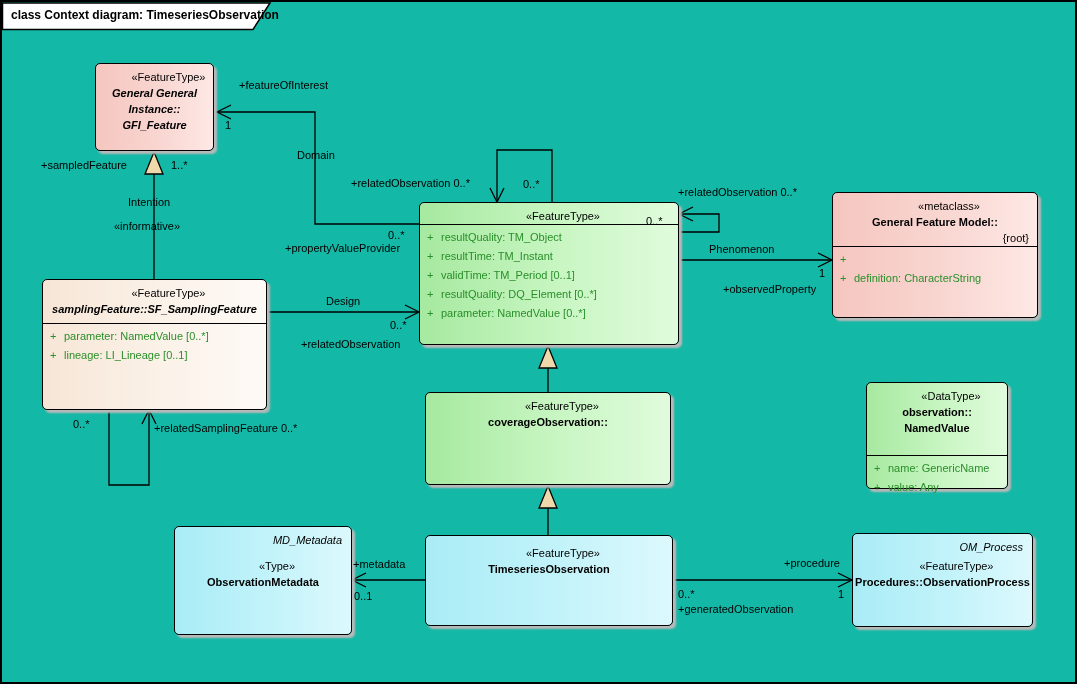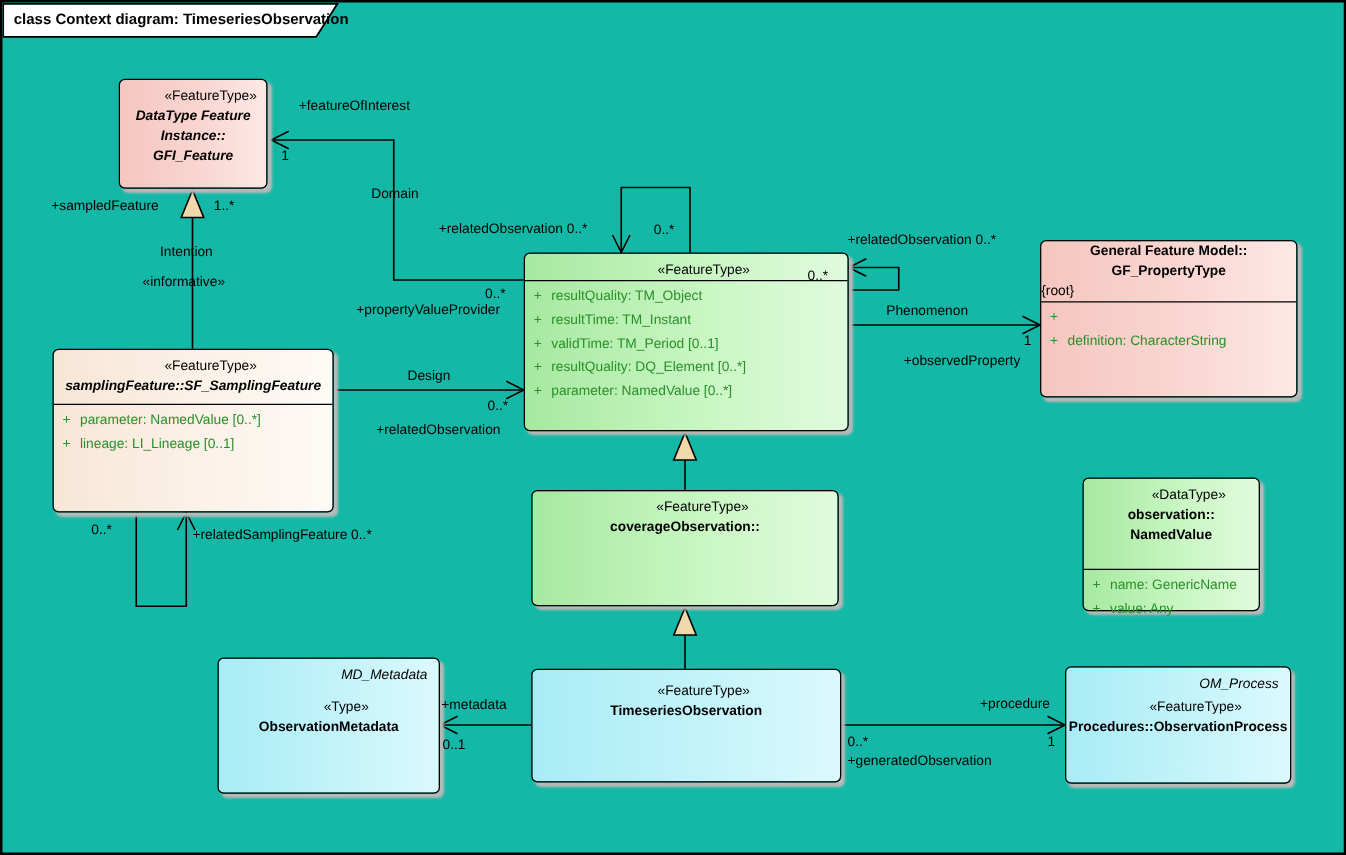--- a/index.html
+++ b/index.html
@@ -20,21 +20,21 @@
   .fill-pink{background:linear-gradient(90deg,#f5c6bf 0%,#f9d6d1 55%,#fde8e5 100%);}
   .fill-cream{background:linear-gradient(90deg,#f7e6d6 0%,#fbf2e9 55%,#fefaf6 100%);}
   .stereo{padding-top:5px;margin-left:28px;}
   .cls-name{font-weight:bold;}
   .cls-name.it{font-style:italic;}
   .attrs{border-top:1.4px solid #000;text-align:left;padding-top:3px;}
   .attr-row{display:flex;line-height:19px;color:#2a8f2a;}
   .attr-row .vis{width:14px;margin-left:7px;flex:none;}
   .attr-row .atext{flex:1;}
   .parent-tag{position:absolute;top:5px;right:9px;font-style:italic;font-weight:normal;}
-  .root-tag{text-align:left;padding-right:8px;font-weight:normal;}
+  .root-tag{text-align:right;padding-right:8px;font-weight:normal;}
   .elbl{position:absolute;z-index:3;font-size:11px;line-height:13px;white-space:nowrap;}
   #frame-title{
     position:absolute;left:9px;top:6px;z-index:3;
     font-size:12px;font-weight:bold;white-space:nowrap;
   }
   .corner-mult{position:absolute;z-index:3;font-size:11px;}
 </style>
 </head>
 <body>
 
@@ -99,21 +99,21 @@
     <g fill="none" stroke="#000" stroke-width="1.3">
       <line x1="671" y1="578" x2="850" y2="578"></line>
       <polyline points="836,571 850,578 836,585"></polyline>
     </g>
   </svg>
 
   <div id="frame-title">class Context diagram: TimeseriesObservation</div>
 
   <div class="uml-box fill-pink" style="left:93px;top:61px;width:119px;height:88px;">
     <div class="stereo">«FeatureType»</div>
-    <div class="cls-name it">DataType Feature</div>
+    <div class="cls-name it">General General</div>
     <div class="cls-name it">Instance::</div>
     <div class="cls-name it">GFI_Feature</div>
   </div>
 
   <div class="uml-box fill-cream" style="left:40px;top:277px;width:225px;height:131px;">
     <div class="stereo">«FeatureType»</div>
     <div class="cls-name it" style="margin-bottom:6px;">samplingFeature::SF_SamplingFeature</div>
     <div class="attrs">
       <div class="attr-row">
         <span class="vis">+</span>
@@ -146,22 +146,22 @@
         <span class="atext">resultQuality: DQ_Element [0..*]</span>
       </div>
       <div class="attr-row">
         <span class="vis">+</span>
         <span class="atext">parameter: NamedValue [0..*]</span>
       </div>
     </div>
   </div>
 
   <div class="uml-box fill-pink" style="left:830px;top:190px;width:206px;height:126px;">
+    <div class="stereo">«metaclass»</div>
     <div class="cls-name">General Feature Model::</div>
-    <div class="cls-name">GF_PropertyType</div>
     <div class="root-tag">{root}</div>
     <div class="attrs">
       <div class="attr-row">
         <span class="vis">+</span>
       </div>
       <div class="attr-row">
         <span class="vis">+</span>
         <span class="atext">definition: CharacterString</span>
       </div>
     </div>

